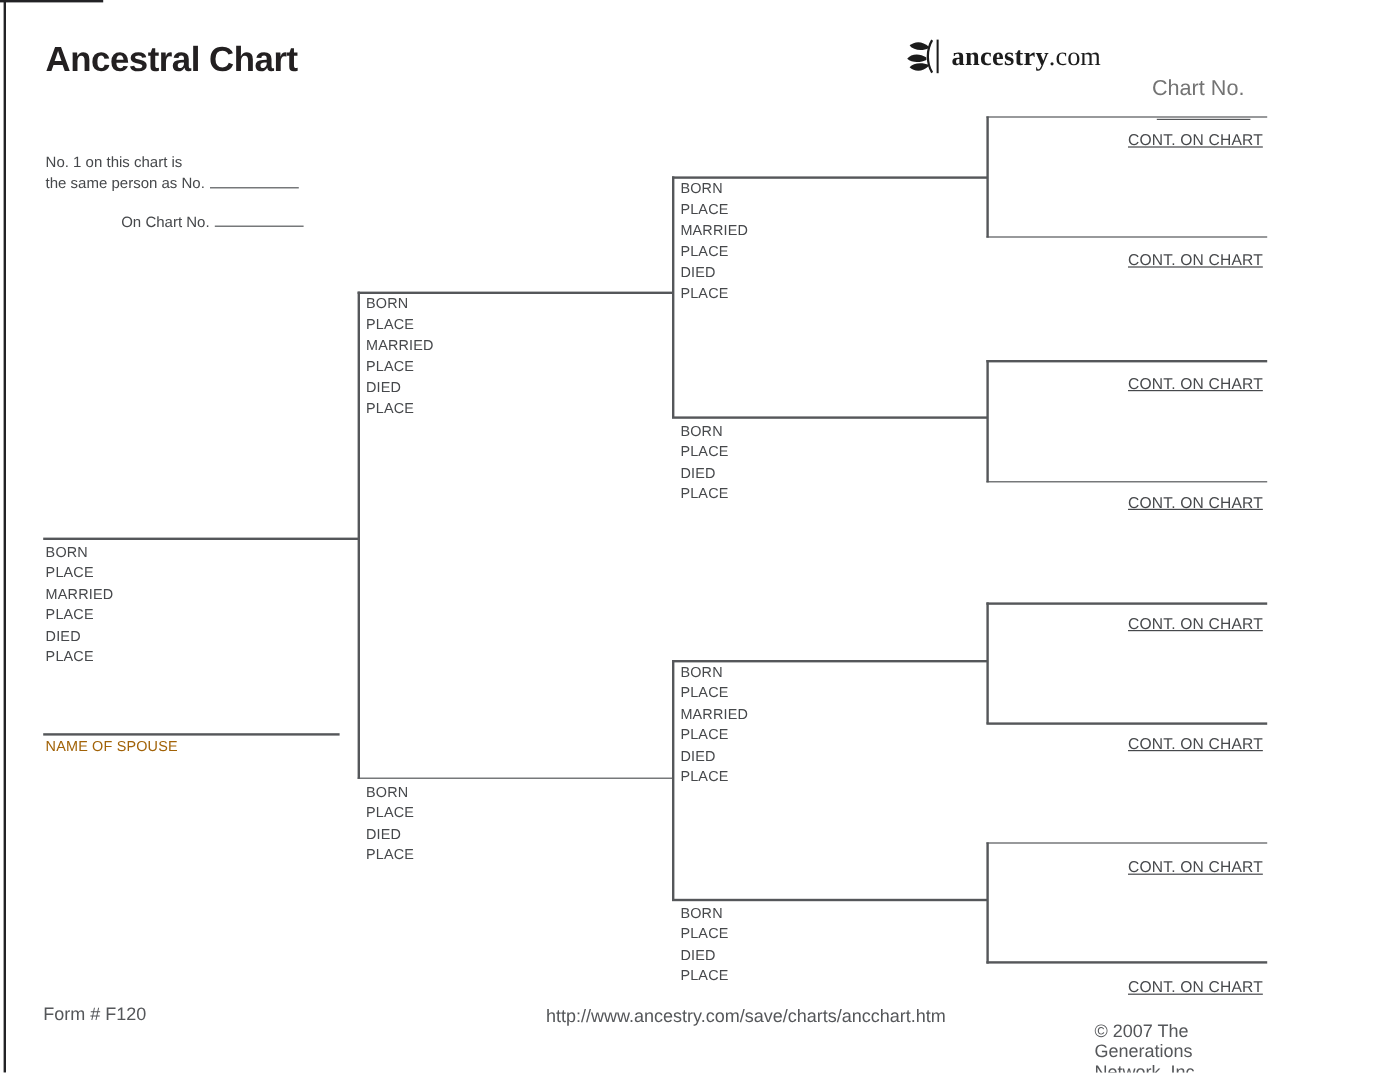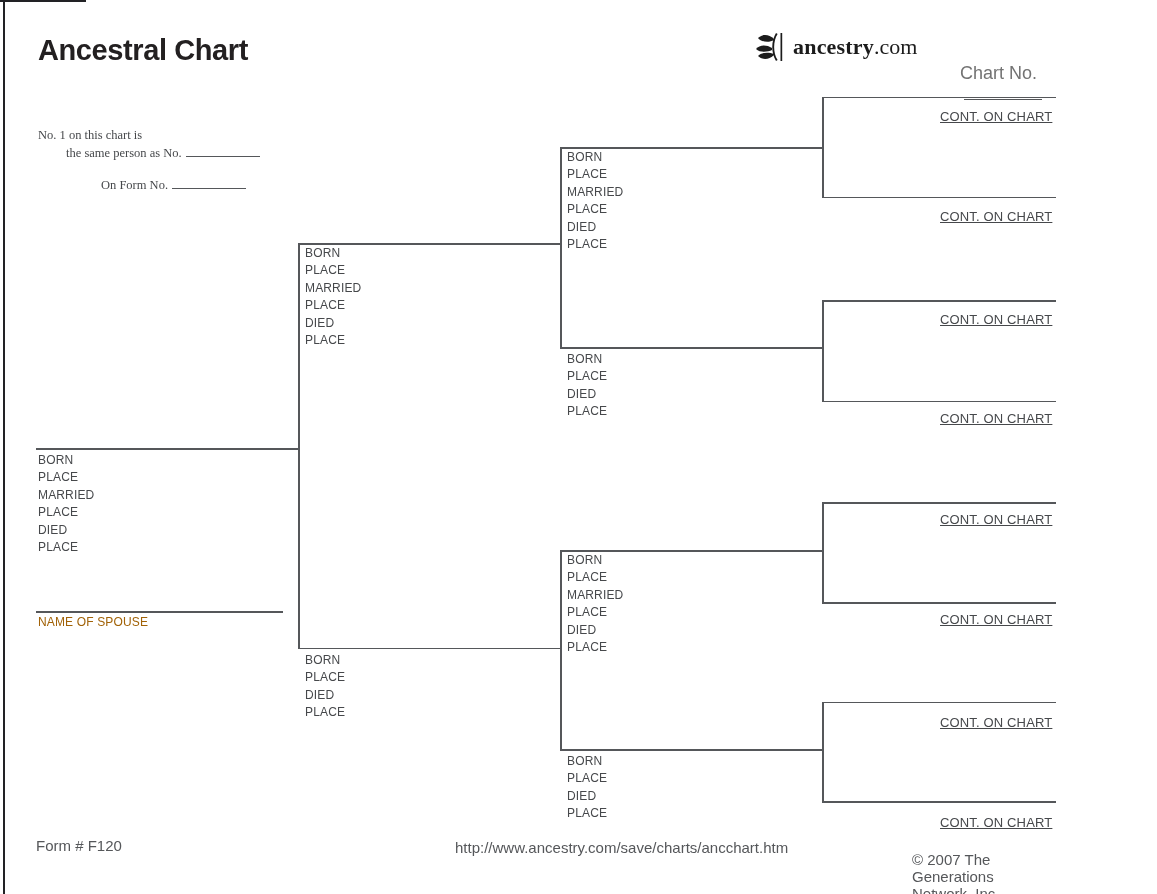--- a/index.html
+++ b/index.html
@@ -18,23 +18,23 @@
   }
   .logo { position:absolute; left:755px; top:31px; height:32px; display:flex; align-items:center; color:#1c1c1c;text-align:right; }
   .logo svg { display:block; margin-right:4px; }
   .logo-text { font-family:"Liberation Serif", serif; font-size:22px; line-height:22px; }
   .logo-main { font-weight:bold; letter-spacing:0.2px; }
   .logo-suffix { font-weight:normal; }
 
   .chart-no { position:absolute; left:960px; top:46px; font-size:18px; color:#737373;margin-top:17px; }
 
   
-  .ref { position:absolute; font-size:12.5px; color:#46484b; line-height:17px;font-family:Liberation Serif, serif; }
+  .ref { position:absolute; font-size:12.5px; color:#46484b; line-height:17px; }
   .ref1 { left:38px; top:127px; }
-  .ref2 { left:38px; top:144px;margin-left:28px; }
+  .ref2 { left:38px; top:144px; }
   .ref3 { left:101px; top:176px; }
 
   
   .blank { display:inline-block; height:12px; border-bottom:1.4px solid #55575a; vertical-align:baseline; margin-left:4px; }
   .w78 { width:78px; } .w74 { width:74px; } .w70 { width:70px; }
 
   
   .ln { position:absolute; background:#55575a; }
 
   
@@ -76,21 +76,21 @@
 
   <div class="chart-no">
     <span>Chart No.</span><span class="blank w78"></span>
   </div>
 
   <div class="ref ref1">No. 1 on this chart is</div>
   <div class="ref ref2">
     <span>the same person as No.</span><span class="blank w74"></span>
   </div>
   <div class="ref ref3">
-    <span>On Form No.</span><span class="blank w74"></span>
+    <span>On Chart No.</span><span class="blank w74"></span>
   </div>
 
   <div class="ln" style="left:36px;  top:448px;   width:263px; height:1.5px;"></div>
   <div class="ln" style="left:298px; top:243px;   width:1.5px; height:406px;"></div>
   <div class="ln" style="left:298px; top:243px;   width:263px; height:1.5px;"></div>
   <div class="ln" style="left:298px; top:647.5px; width:263px; height:1.5px;"></div>
 
   <div class="ln" style="left:560px; top:147px;   width:1.5px; height:201px;"></div>
   <div class="ln" style="left:560px; top:147px;   width:263px; height:1.5px;"></div>
   <div class="ln" style="left:560px; top:347px;   width:263px; height:1.5px;"></div>

